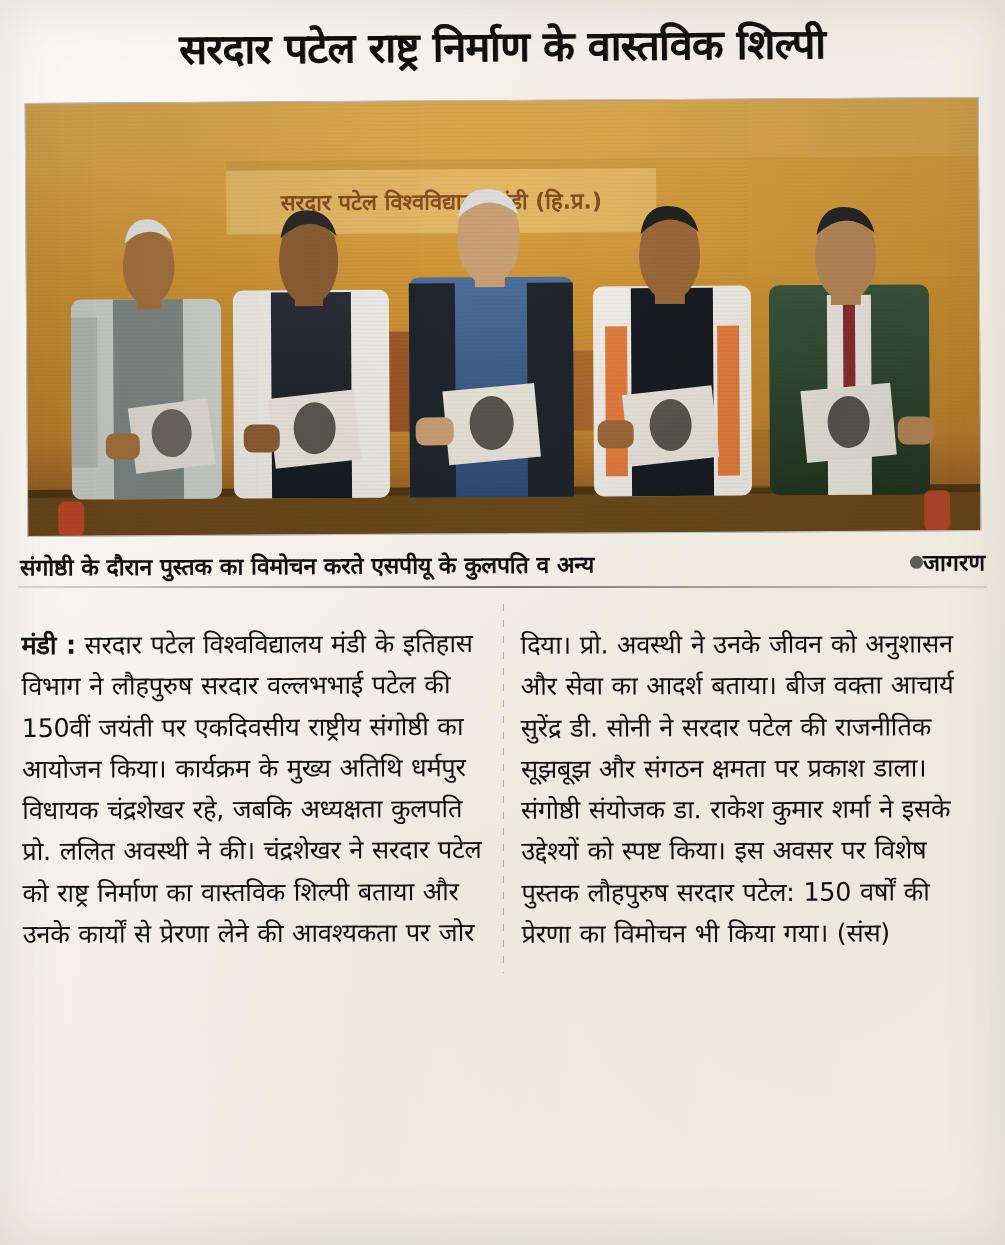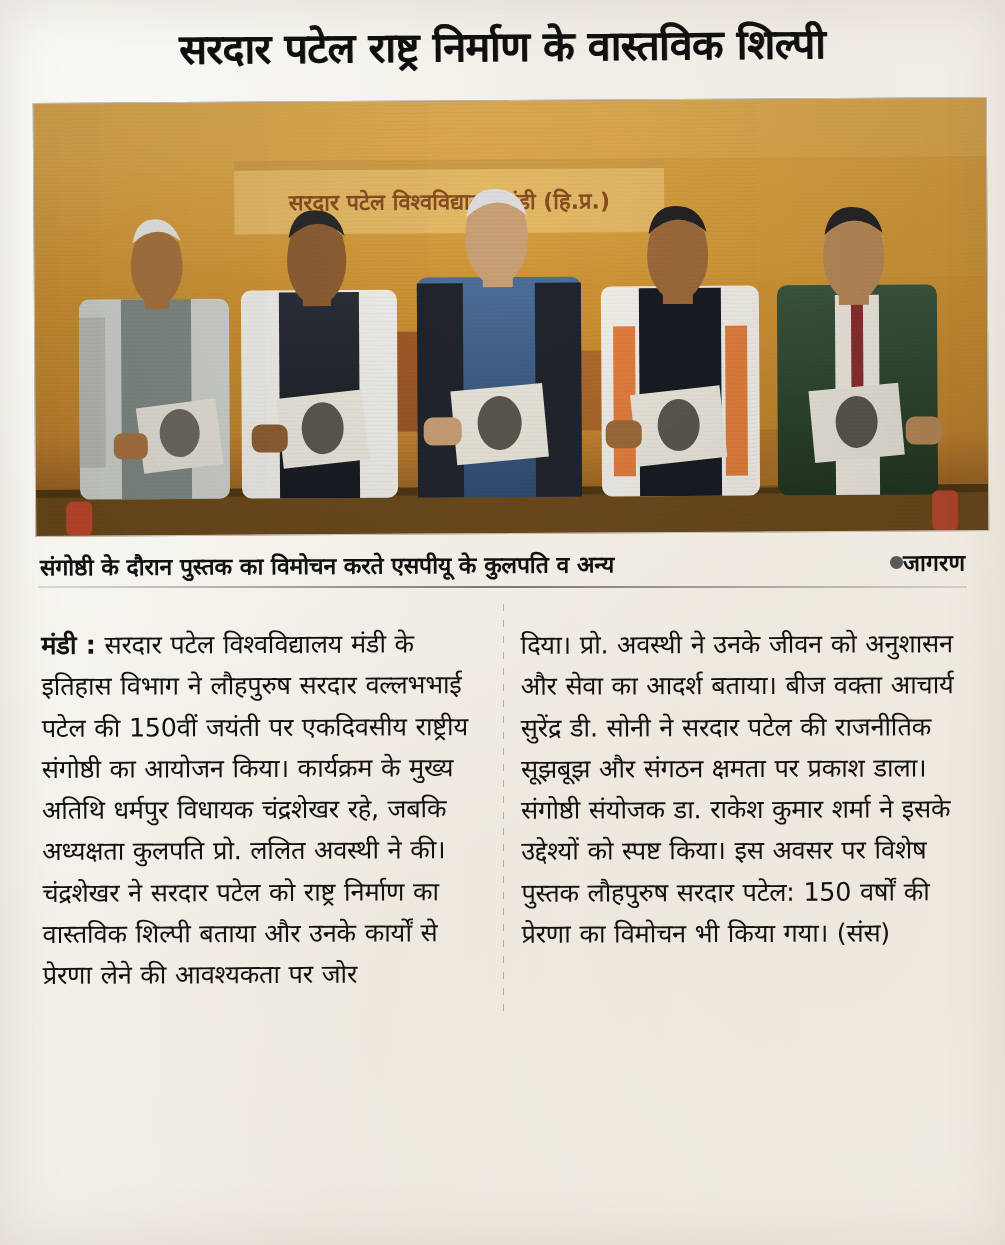--- a/index.html
+++ b/index.html
@@ -18,21 +18,21 @@
   .clipping {
     position: relative;
     width: 1005px;
     height: 1245px;
     background: #f5f1ea;
     background-image:
       radial-gradient(circle at 12% 18%, rgba(255,255,255,0.55) 0%, rgba(255,255,255,0) 55%),
       radial-gradient(circle at 82% 72%, rgba(236,230,219,0.8) 0%, rgba(255,255,255,0) 60%),
       linear-gradient(100deg, #f7f4ee 0%, #efeae1 45%, #f4f0e8 100%);
     box-sizing: border-box;
-    padding: 0 34px;
+    padding: 0 14px;
   }
 
   
   .headline-wrap {
     position: relative;
     height: 96px;
     display: flex;
     align-items: center;
     justify-content: center;
   }

